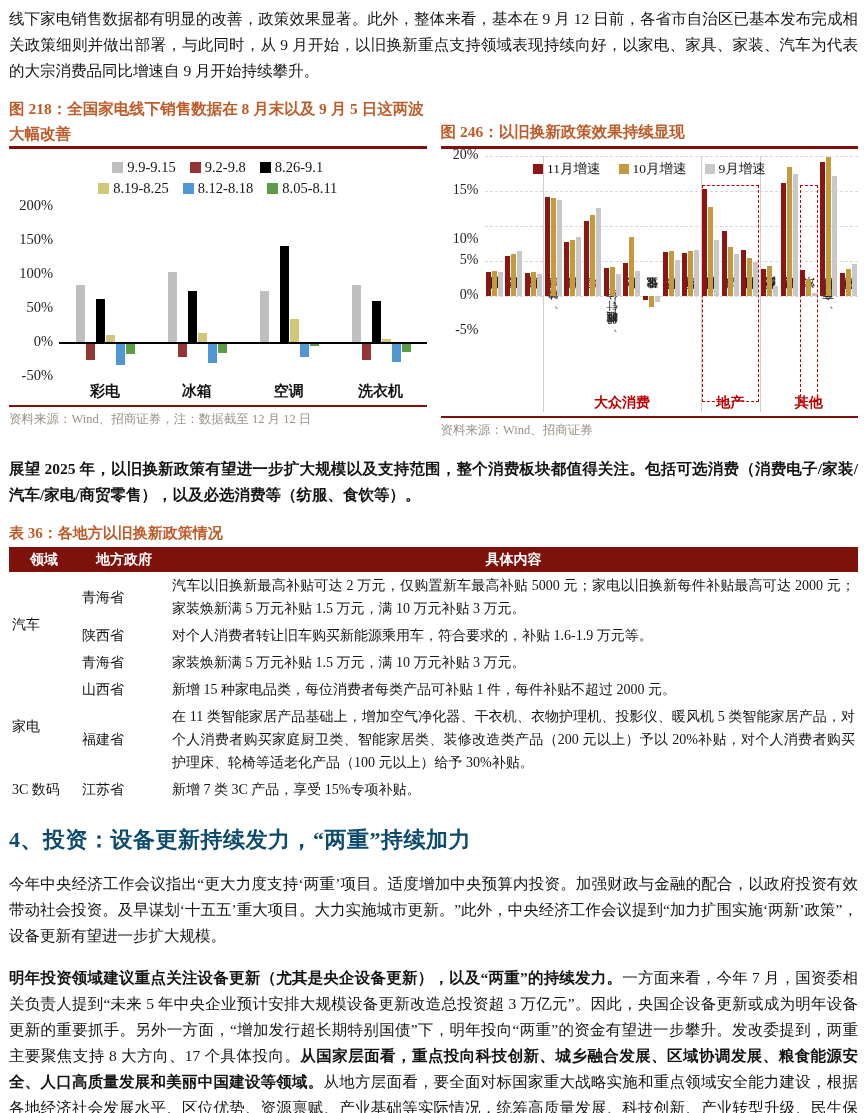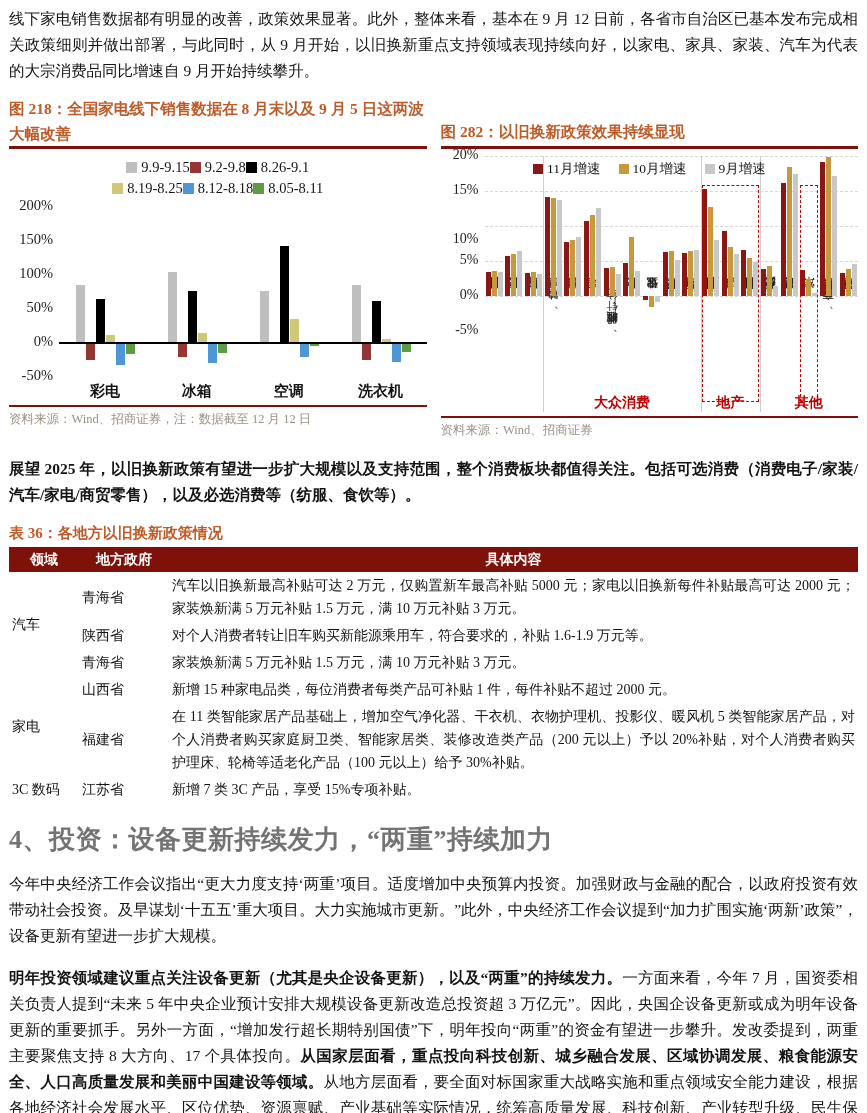--- a/index.html
+++ b/index.html
@@ -11,21 +11,21 @@
   
   .figrow{display:flex;gap:14px;margin-top:12px;}
   .figcol{flex:1 1 0;min-width:0;}
   .figtitle{color:#bf5b28;font-weight:700;font-size:15.5px;line-height:25px;min-height:50px;}
   .figcol.right .figtitle{min-height:50px;display:flex;align-items:flex-end;padding-bottom:2px;box-sizing:border-box;}
   .rule-top{height:3px;background:#7e120b;}
   .rule-bot{height:2px;background:#7e120b;margin-top:4px;}
   .figsource{color:#9a9186;font-size:12.5px;line-height:20px;padding-top:2px;white-space:nowrap;overflow:hidden;}
   
   .c218-legend{display:flex;flex-direction:column;align-items:center;margin:10px 0 10px 0;gap:4px;}
-  .lrow{display:flex;font-family:Liberation Serif, serif;}
+  .lrow{display:flex;gap:14px;font-family:Liberation Serif, serif;}
   .litem{display:flex;align-items:center;gap:4px;font-size:14.5px;}
   .lsq{width:11px;height:11px;display:inline-block;}
   .chartwrap{display:flex;}
   .yaxis{position:relative;width:50px;flex:0 0 50px;}
   .ytick{position:absolute;right:6px;font-size:14.5px;color:#222;}
   .plot{position:relative;flex:1 1 auto;overflow:visible;}
   #c218-plot{height:170px;display:flex;}
   .bargroup{position:relative;flex:1 1 0;height:100%;}
   .bar{position:absolute;}
   .axisline{position:absolute;left:0;right:0;height:1.5px;background:#000;z-index:3;}
@@ -47,21 +47,21 @@
   
   .outlook{margin-top:16px;}
   .tabtitle{color:#bf5b28;font-weight:700;font-size:15px;margin-top:14px;line-height:22px;}
   table.policy{border-collapse:collapse;width:100%;margin-top:3px;font-size:14px;}
   table.policy th{background:#7e120b;color:#fff;font-weight:700;font-size:14px;padding:4px 2px;line-height:17px;}
   table.policy td{padding:2px 3px;line-height:23px;vertical-align:middle;text-align:justify;}
   td.fieldcell{text-align:center;font-weight:400;width:64px;}
   td.govcell{text-align:center;width:84px;}
   .tabsource{color:#9a9186;font-size:12.5px;line-height:22px;margin-top:2px;}
   
-  .secheading{color:#737373;font-weight:700;font-size:26px;line-height:30px;margin-top:22px;letter-spacing:0.5px;}
+  .secheading{color:#0c4a6e;font-weight:700;font-size:22px;line-height:30px;margin-top:22px;letter-spacing:0.5px;}
   .sec-para{margin-top:16px;}
   b.inline{font-weight:700;}
 </style>
 </head>
 <body>
 
 <div class="page">
 
   <p class="para">线下家电销售数据都有明显的改善，政策效果显著。此外，整体来看，基本在 9 月 12 日前，各省市自治区已基本发布完成相关政策细则并做出部署，与此同时，从 9 月开始，以旧换新重点支持领域表现持续向好，以家电、家具、家装、汽车为代表的大宗消费品同比增速自 9 月开始持续攀升。</p>
 
@@ -150,21 +150,21 @@
           <div class="catlab">冰箱</div>
           <div class="catlab">空调</div>
           <div class="catlab">洗衣机</div>
         </div>
       <div class="rule-bot"></div>
       <div class="figsource">资料来源：Wind、招商证券，注：数据截至 12 月 12 日</div>
     </div>
 
     <div class="figcol right">
       <div class="figtitle">
-          <span>图 282：以旧换新政策效果持续显现</span>
+          <span>图 246：以旧换新政策效果持续显现</span>
         </div>
       <div class="rule-top"></div>
       <div class="chartwrap" id="c219-wrap">
         <div class="yaxis" id="c219-yaxis" style="height:256px;flex:0 0 44px;width:44px">
             <div class="ytick" style="top: -9px; font-size: 14px;">20%</div>
             <div class="ytick" style="top: 26px; font-size: 14px; text-align: right;">15%</div>
             <div class="ytick" style="top: 75px; font-size: 14px;">10%</div>
             <div class="ytick" style="top: 96px; font-size: 14px;">5%</div>
             <div class="ytick" style="top: 131px; font-size: 14px;">0%</div>
             <div class="ytick" style="top: 166px; font-size: 14px;">-5%</div>

